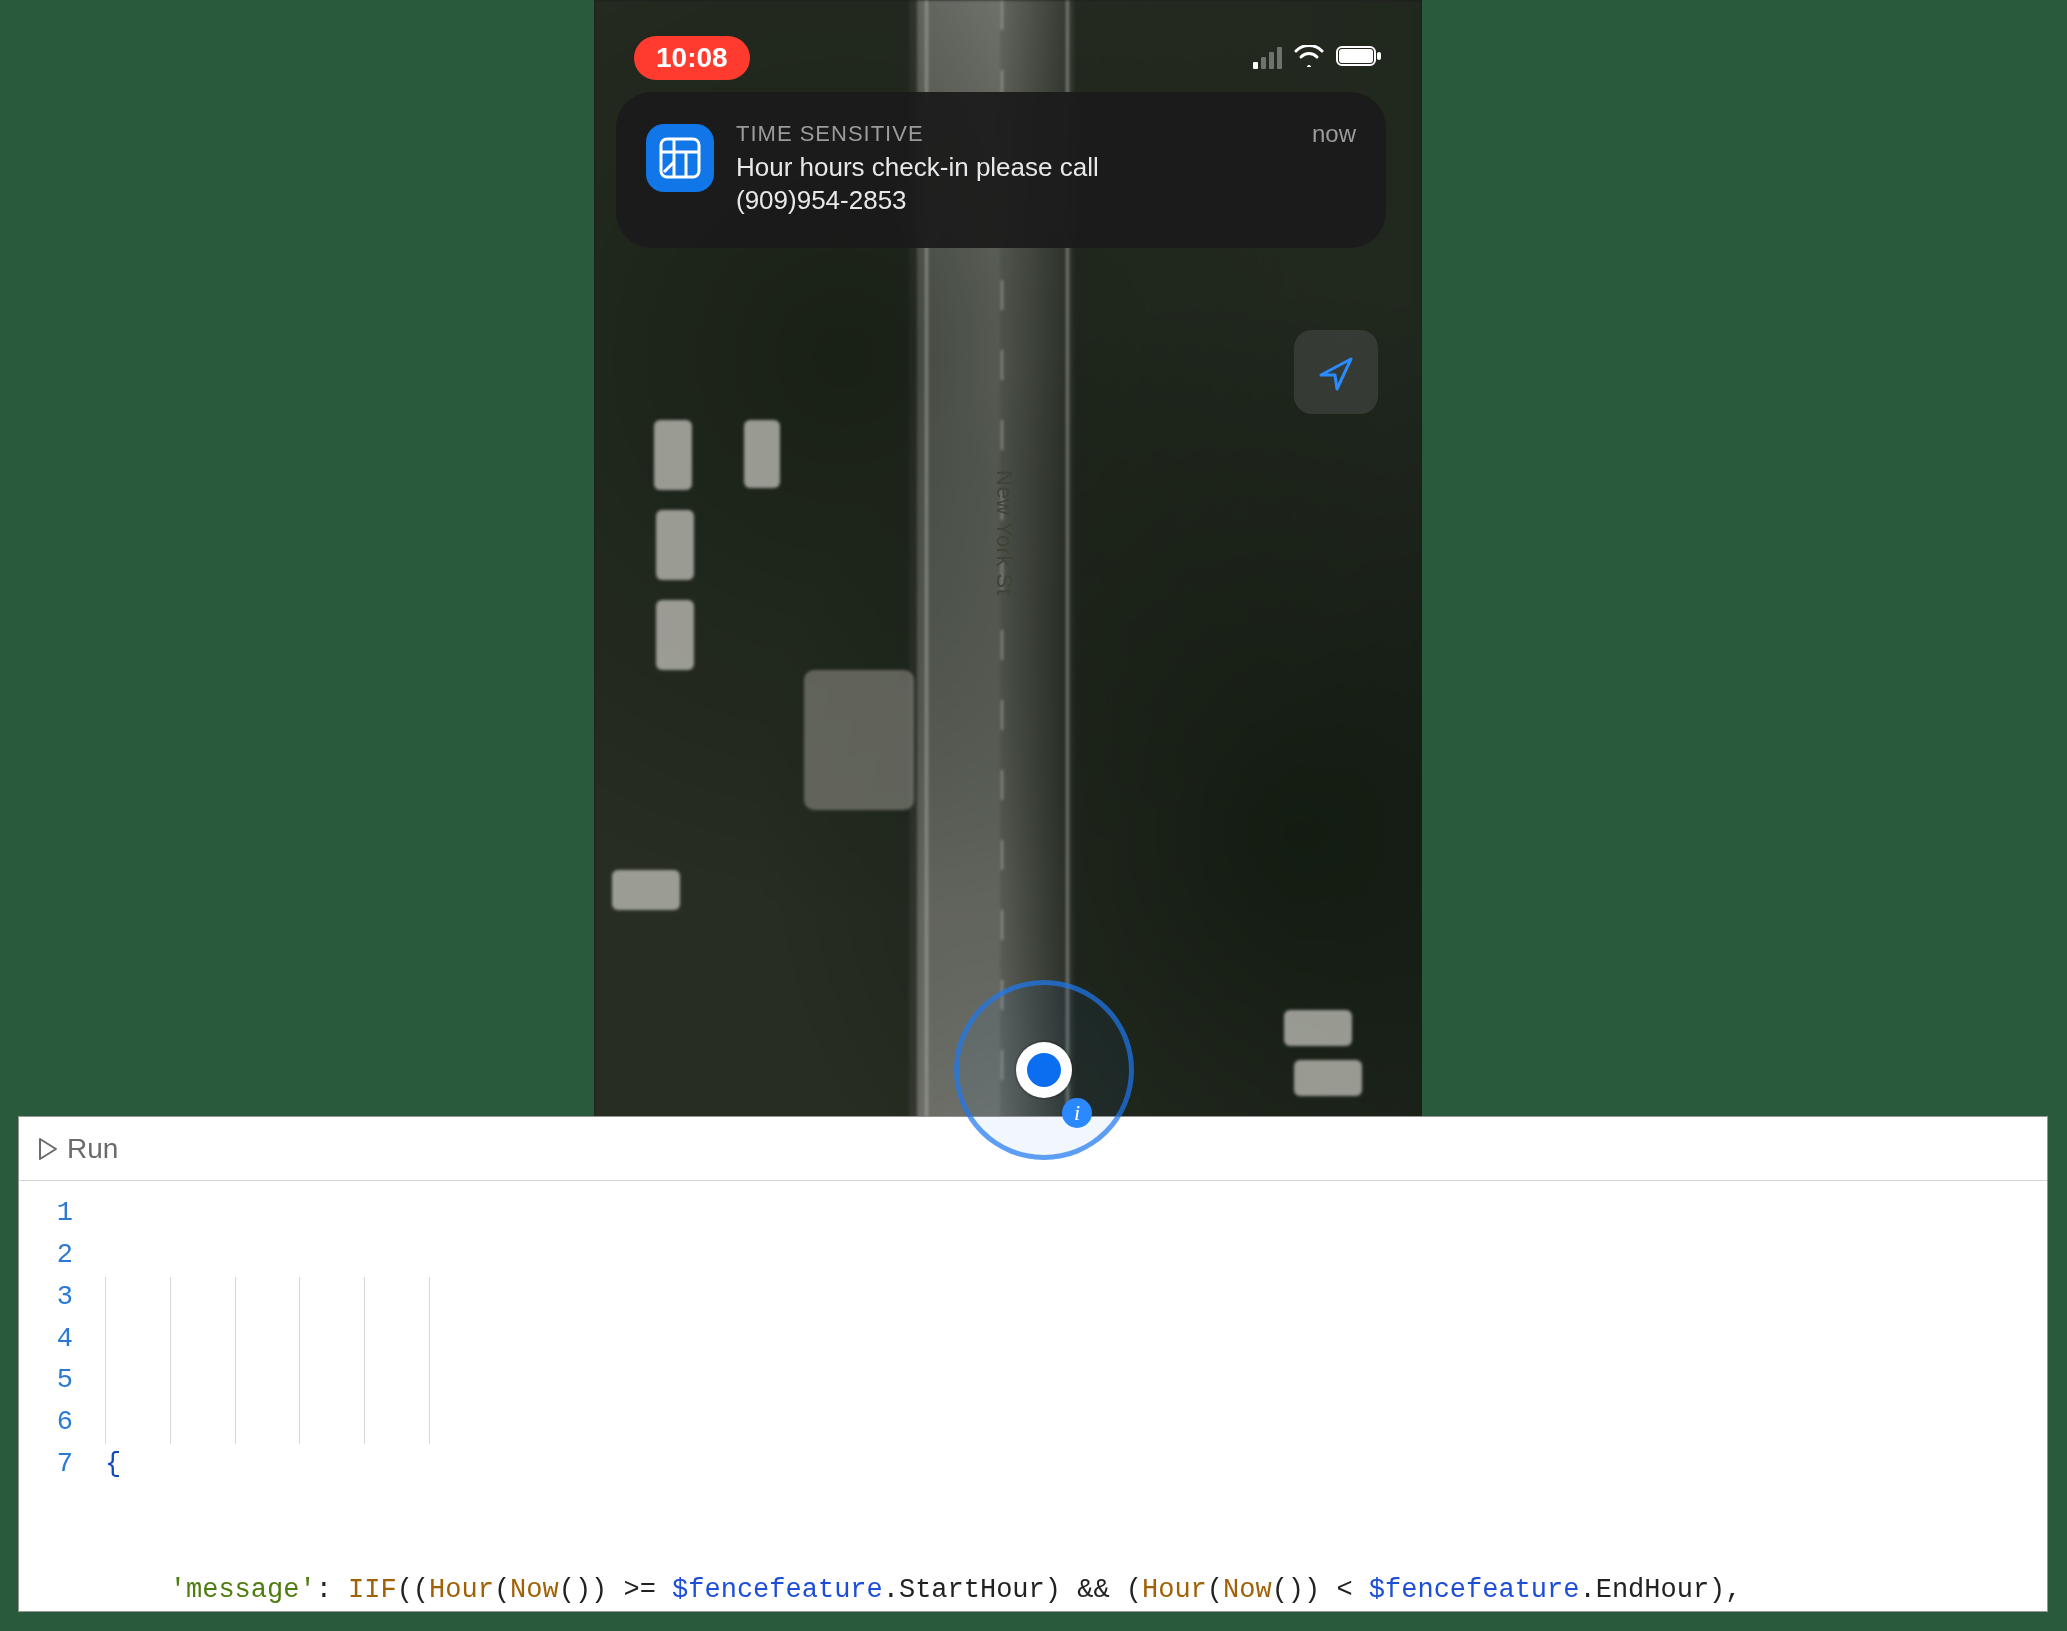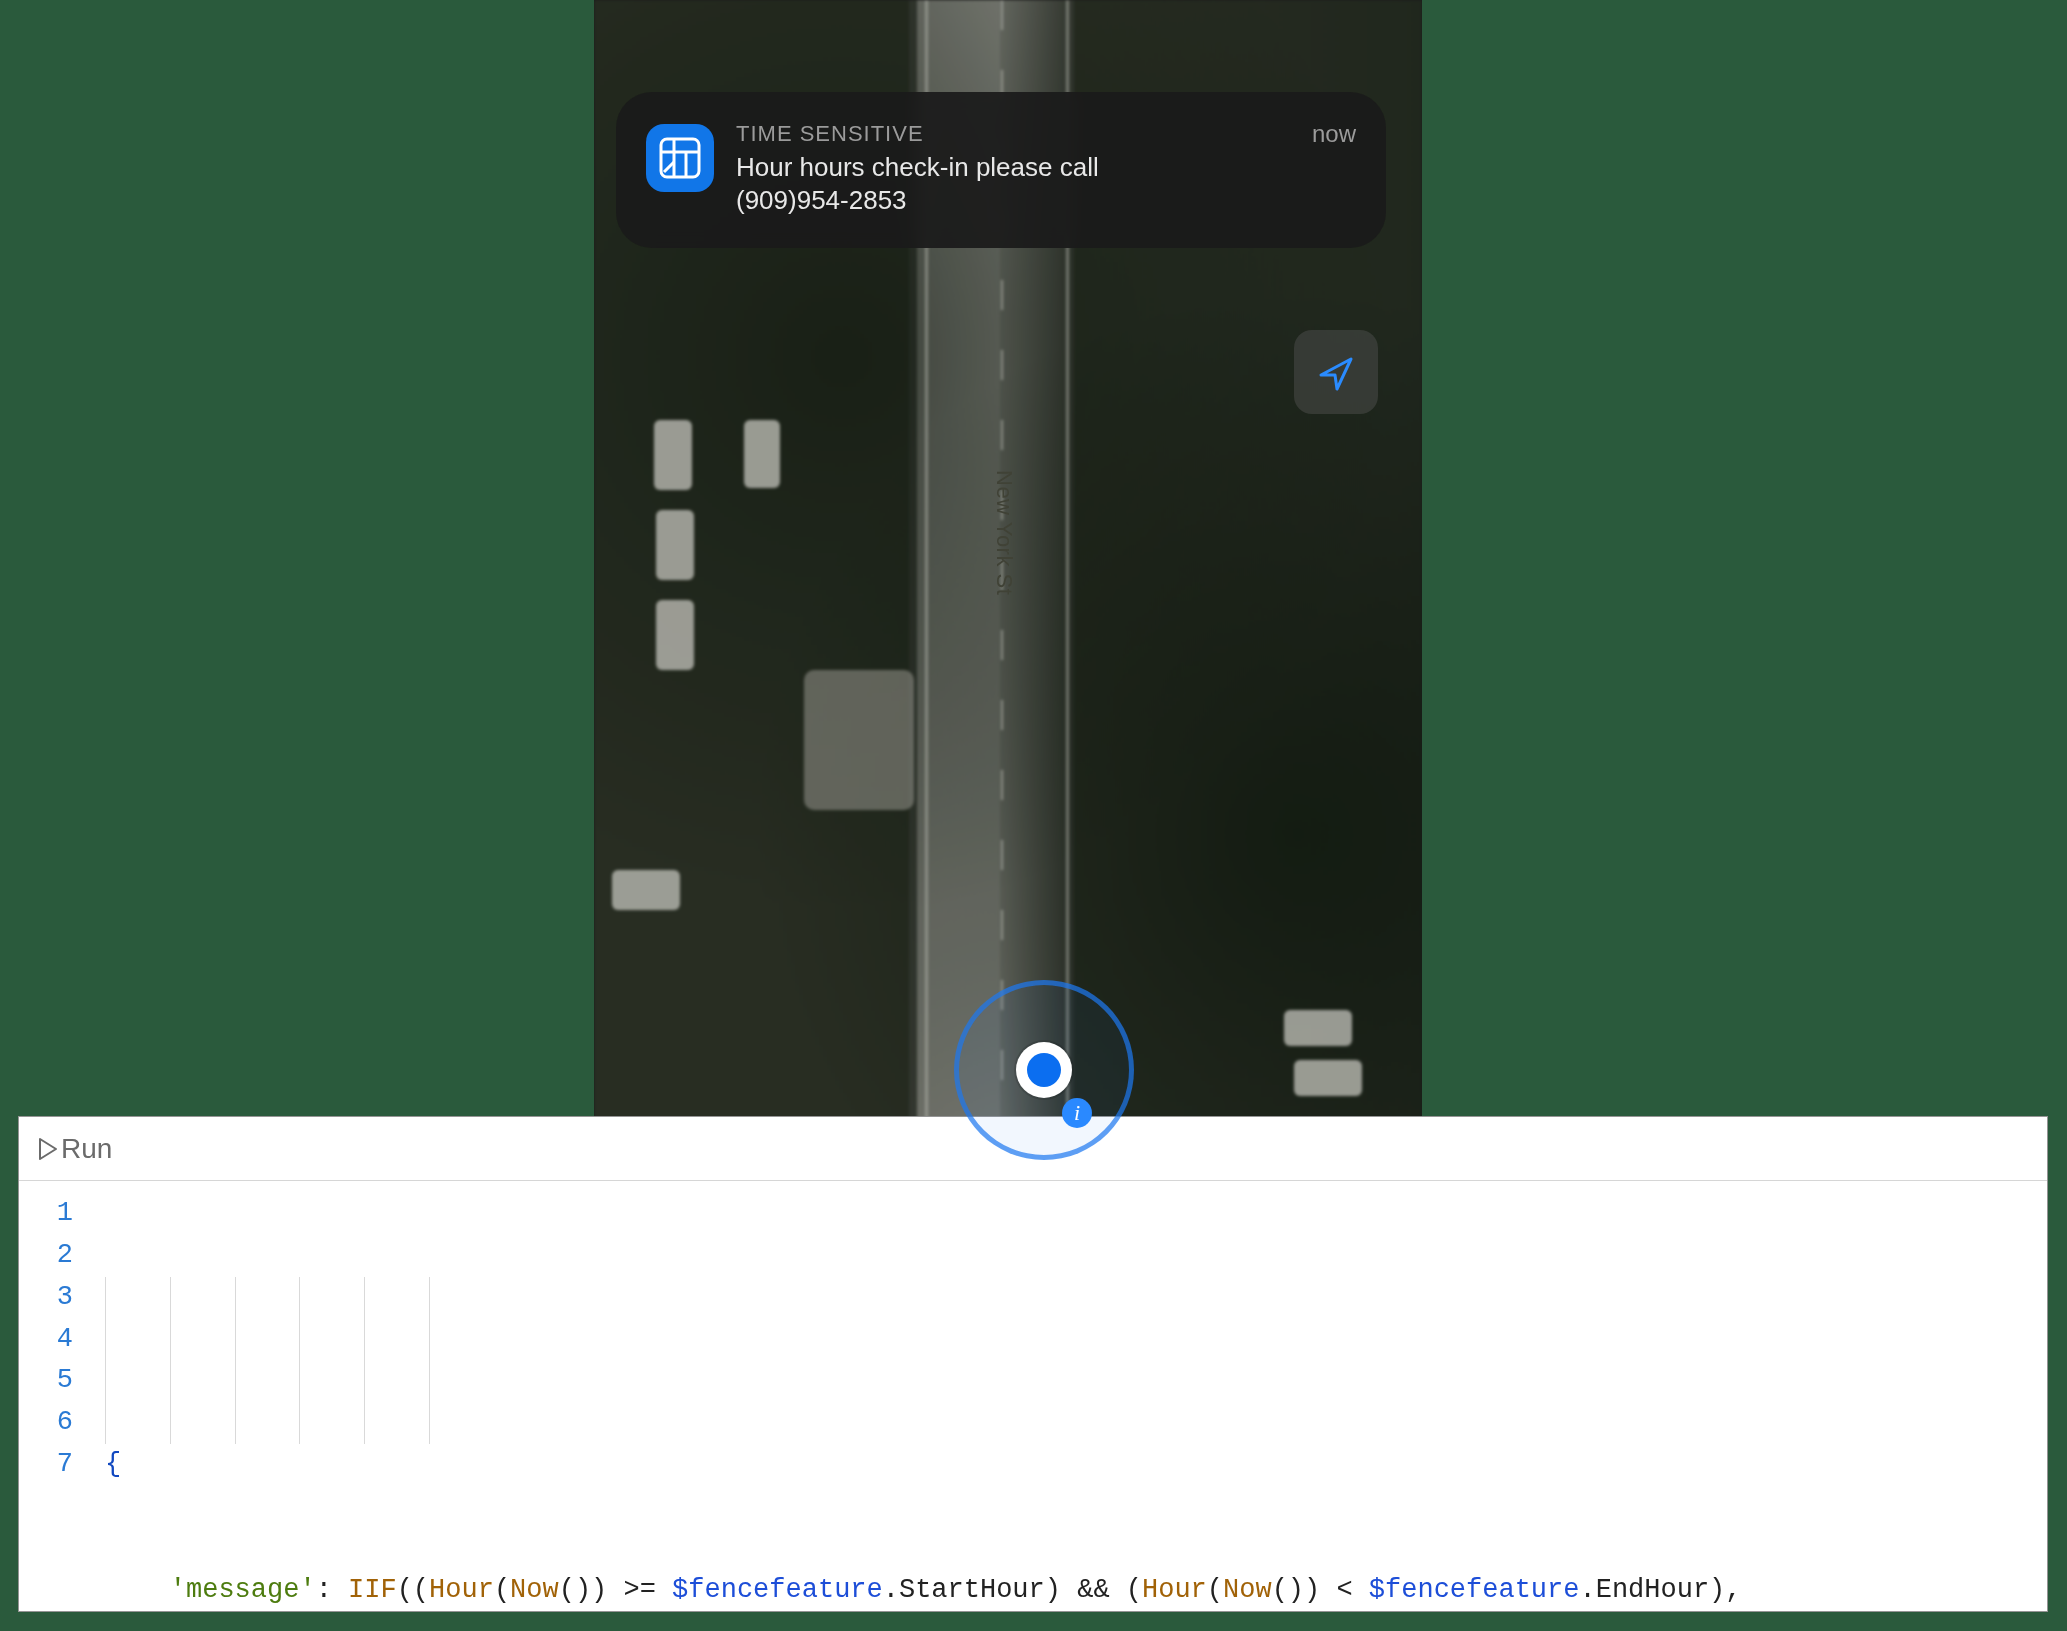--- a/index.html
+++ b/index.html
@@ -243,21 +243,21 @@
     height: 64px;
     border-bottom: 1px solid #d6d6d6;
     display: flex;
     align-items: center;
     padding: 0 18px;
     gap: 14px;
   }
   .run-btn {
     display: flex;
     align-items: center;
-    gap: 2px;
+    gap: 8px;
     color: #6b6b6b;
     font-size: 28px;
     cursor: pointer;
   }
   .editor-body {
     flex: 1;
     display: flex;
     font-family: "SFMono-Regular", Menlo, Consolas, "Liberation Mono", monospace;
     font-size: 27px;
     line-height: 1.55;
@@ -353,20 +353,45 @@
       <div class="blob" style="left:62px;top:600px;width:38px;height:70px"></div>
       <div class="blob" style="left:150px;top:420px;width:36px;height:68px"></div>
       <div class="blob" style="left:210px;top:670px;width:110px;height:140px;border-radius:10px;opacity:.55;background:#a3a39a"></div>
       <div class="blob" style="left:690px;top:1010px;width:68px;height:36px"></div>
       <div class="blob" style="left:700px;top:1060px;width:68px;height:36px"></div>
       <div class="blob" style="left:18px;top:870px;width:68px;height:40px"></div>
     </div>
 
     <div class="street-label">New York St</div>
 
+    <div class="status-bar">
+      <div class="status-time">10:08</div>
+      <div class="status-right">
+        <div class="signal-bars">
+          <span style="height:7px"></span>
+          <span class="dim" style="height:12px"></span>
+          <span class="dim" style="height:17px"></span>
+          <span class="dim" style="height:22px"></span>
+        </div>
+        <span>
+          <svg width="30" height="22" viewBox="0 0 30 22">
+            <path d="M15 20 a2 2 0 1 0 0.001 0" fill="#fff"></path>
+            <path d="M7 12 a11 11 0 0 1 16 0" fill="none" stroke="#fff" stroke-width="3" stroke-linecap="round"></path>
+            <path d="M2 6 a18 18 0 0 1 26 0" fill="none" stroke="#fff" stroke-width="3" stroke-linecap="round"></path>
+          </svg>
+        </span>
+        <span>
+          <svg width="46" height="22" viewBox="0 0 46 22">
+            <rect x="1" y="2" width="38" height="18" rx="5" fill="none" stroke="#fff" stroke-width="2"></rect>
+            <rect x="3" y="4" width="34" height="14" rx="3" fill="#fff"></rect>
+            <rect x="41" y="7" width="4" height="8" rx="2" fill="#fff"></rect>
+          </svg>
+        </span>
+      </div>
+    </div>
 
     <div class="notification">
       <div class="notif-icon">
         <svg width="44" height="44" viewBox="0 0 44 44">
           <rect x="3" y="3" width="38" height="38" rx="6" fill="none" stroke="#fff" stroke-width="3"></rect>
           <path d="M3 16 H41 M16 3 V41 M28 16 V41" stroke="#fff" stroke-width="3"></path>
           <path d="M6 36 L16 26" stroke="#fff" stroke-width="3"></path>
         </svg>
       </div>
       <div class="notif-body">

